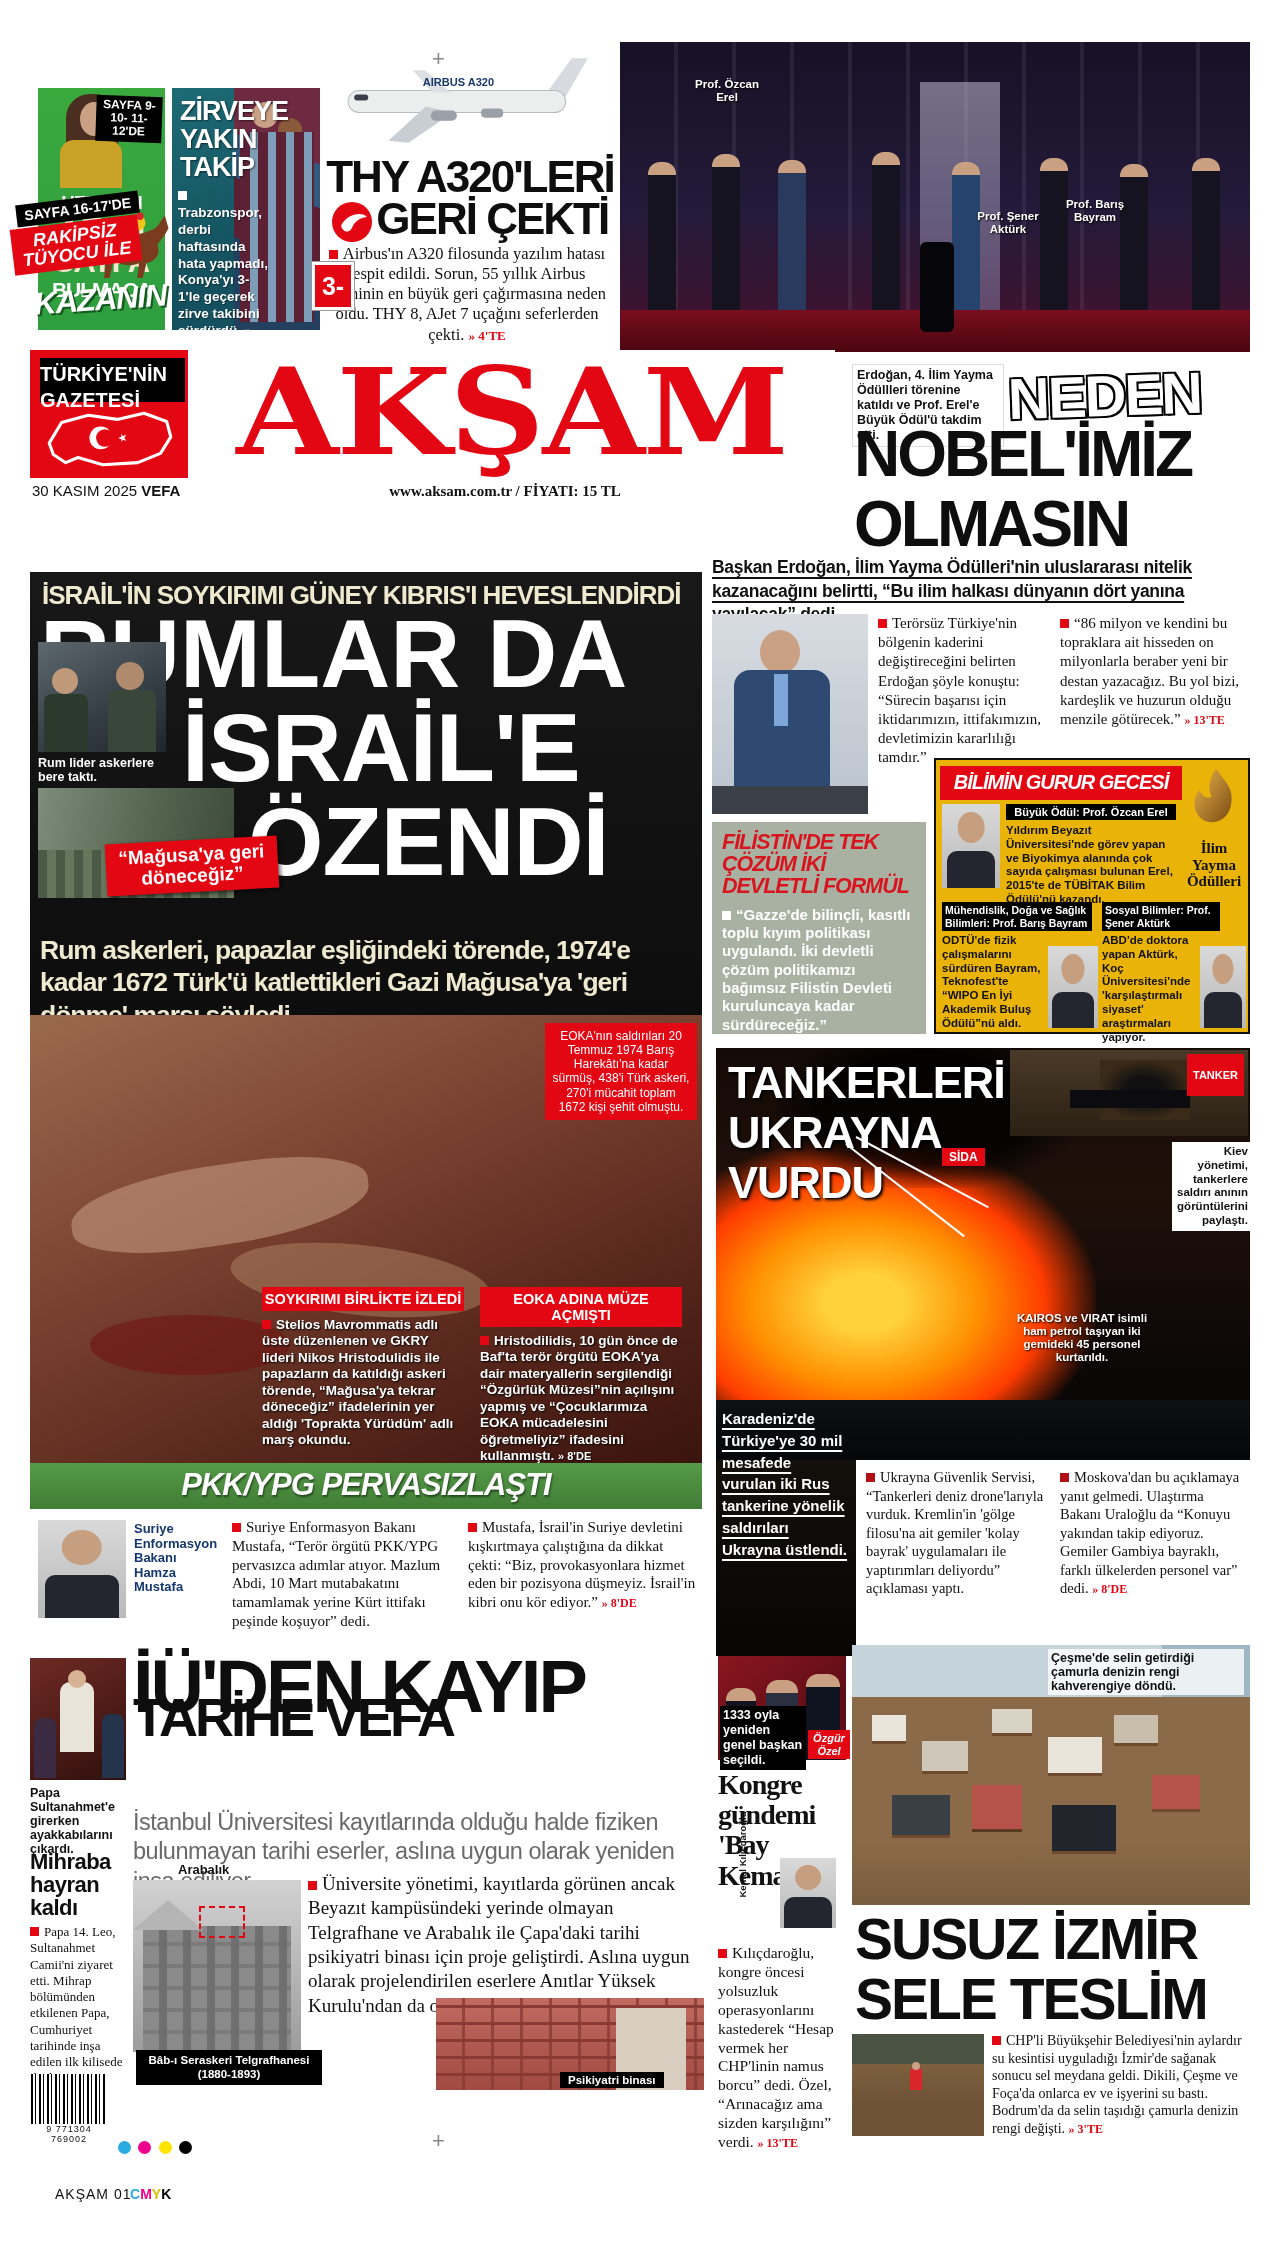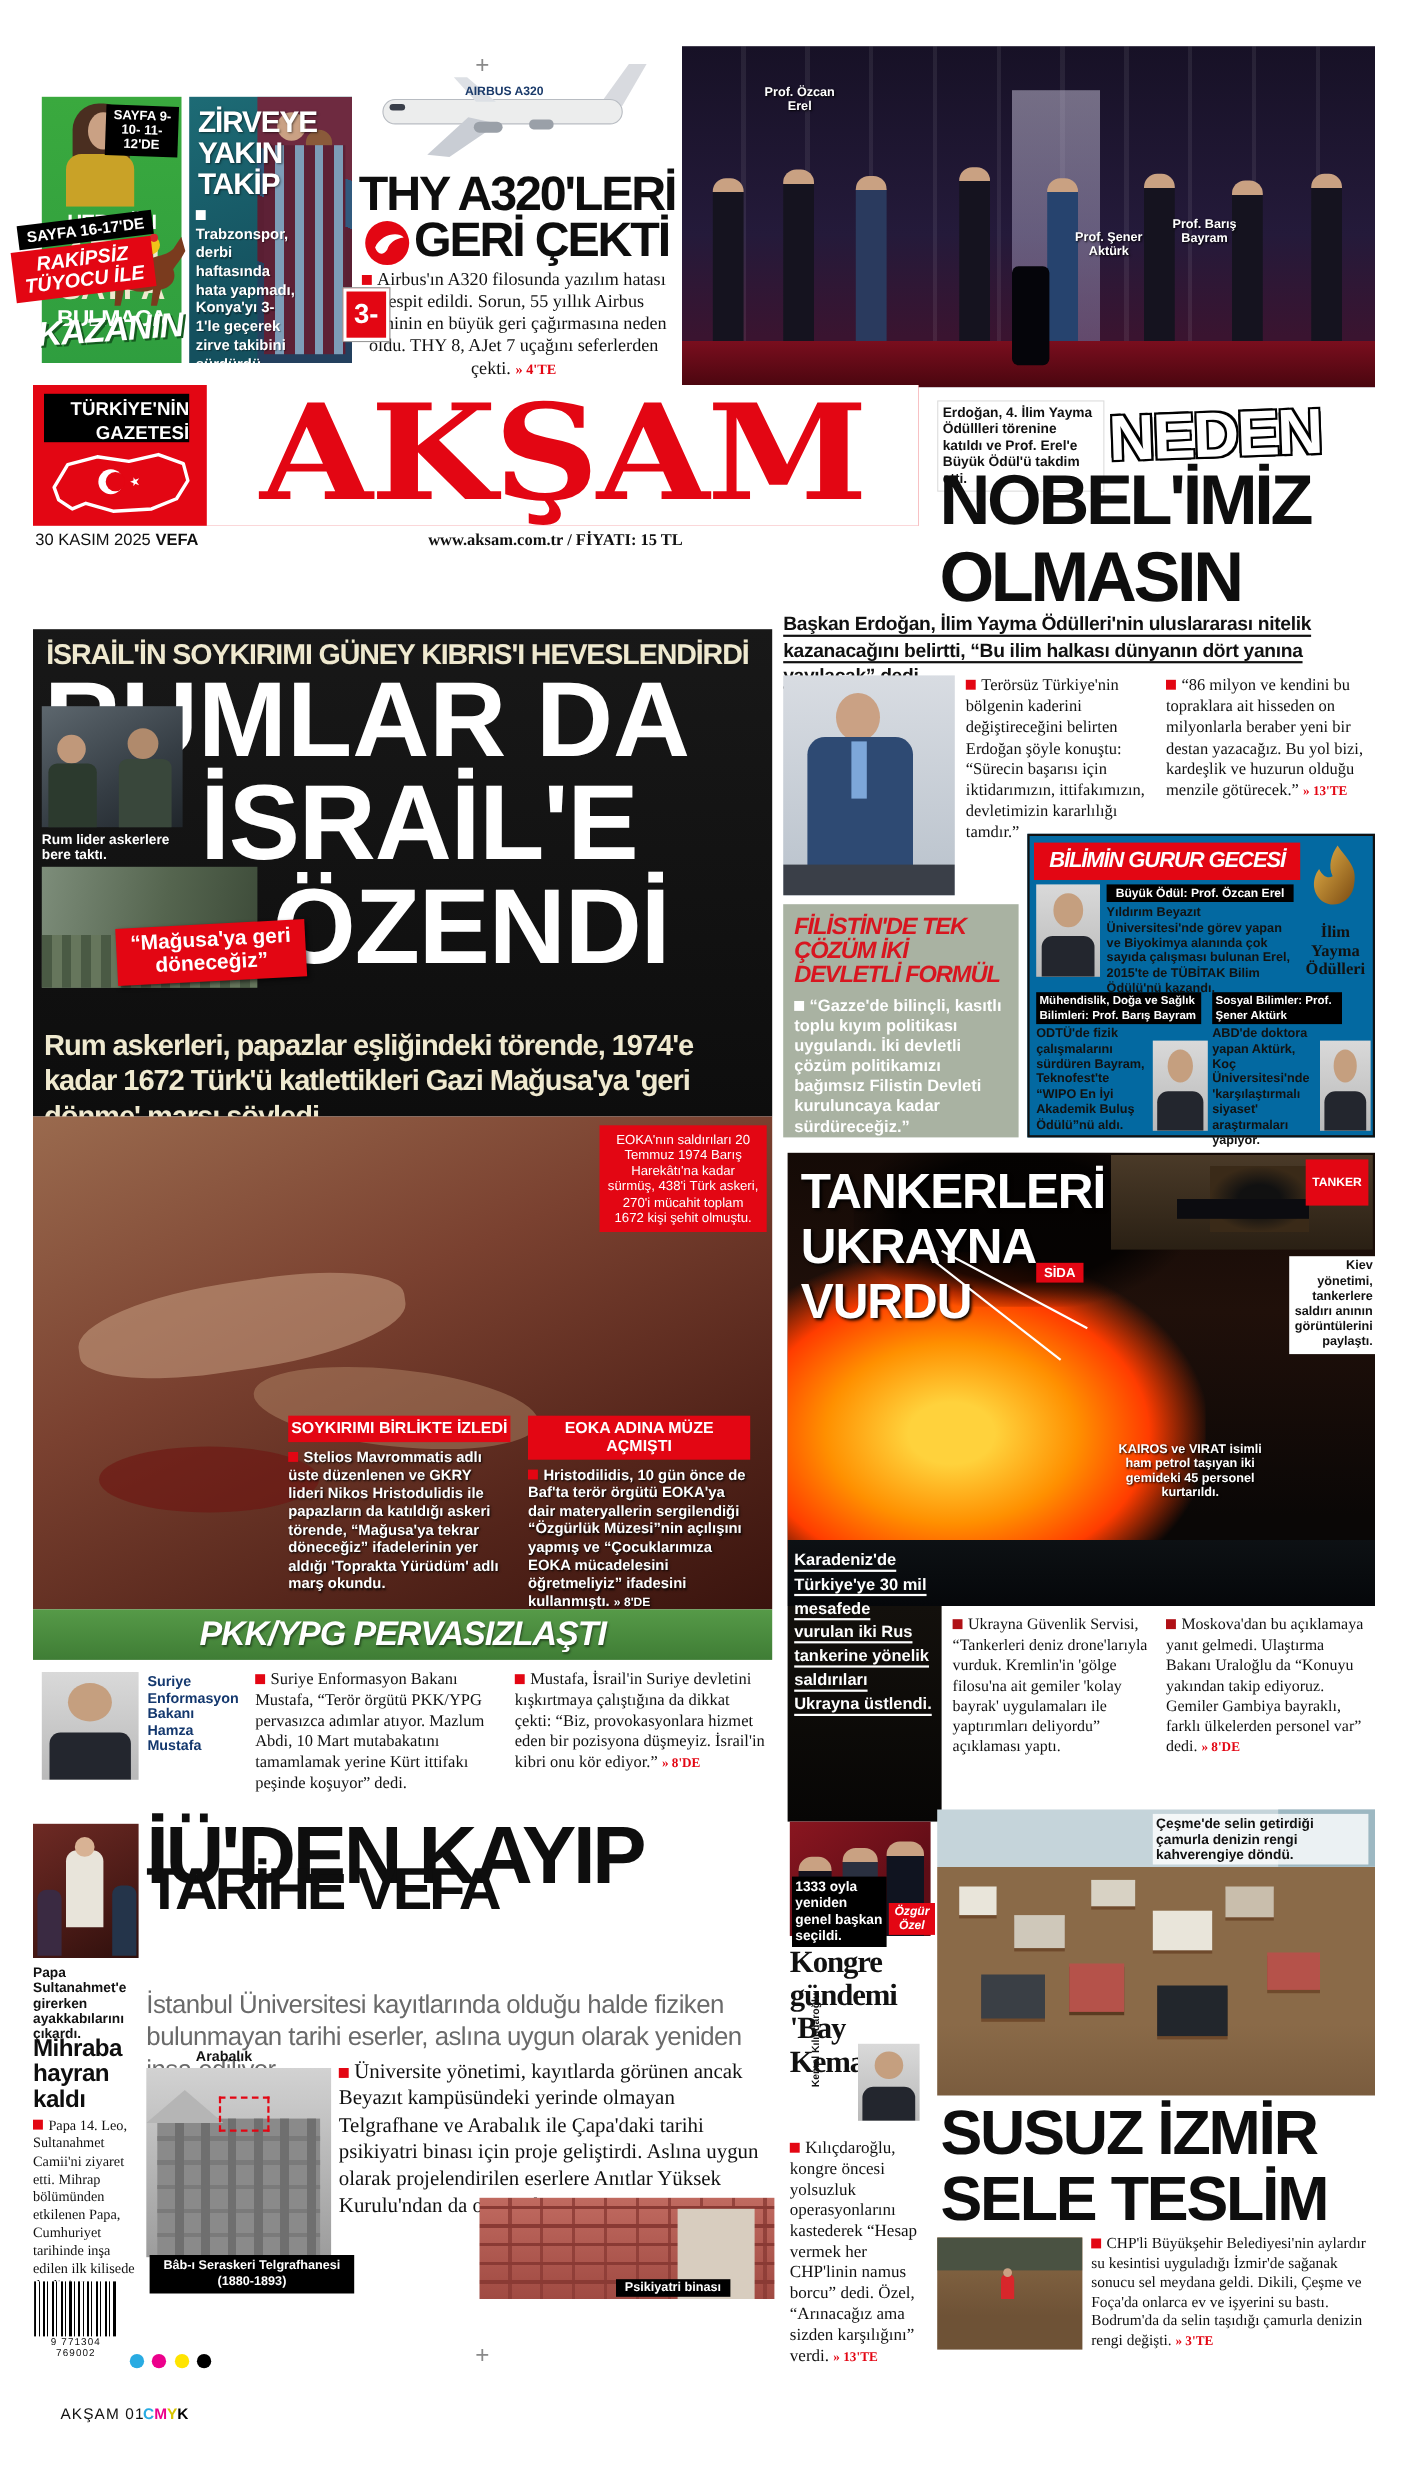--- a/index.html
+++ b/index.html
@@ -107,21 +107,21 @@
   <div class="fig" style="left:500px;height:148px"></div>
   <div class="fig" style="left:572px;height:154px"></div>
   <div class="abs" style="left:0;bottom:0;width:630px;height:42px;background:linear-gradient(#7a0e1e,#4a060f)"></div>
   <div class="abs" style="left:300px;bottom:20px;width:34px;height:90px;background:#05050a;border-radius:6px"></div>
   <div class="abs white caption-bold" style="left:72px;top:36px;width:70px;font-size:11.5px;text-align:center;text-shadow:1px 1px 2px #000">Prof. Özcan Erel</div>
   <div class="abs white caption-bold" style="left:355px;top:168px;width:66px;font-size:11.5px;text-align:center;text-shadow:1px 1px 2px #000">Prof. Şener Aktürk</div>
   <div class="abs white caption-bold" style="left:442px;top:156px;width:66px;font-size:11.5px;text-align:center;text-shadow:1px 1px 2px #000">Prof. Barış Bayram</div>
 </div>
 
 <div class="abs" style="left:30px;top:350px;width:805px;height:128px;background:#e30613">
-  <div class="abs blackbox" style="left:10px;top:8px;width:132px;height:44px;text-align:right;font-size:17px;line-height:1.3;padding-top:3px">
+  <div class="abs blackbox" style="left:10px;top:8px;width:145px;height:44px;text-align:left;font-size:20px;line-height:1.3;padding-top:3px">
     <span>TÜRKİYE'NİN</span><br><span>GAZETESİ</span>
   </div>
   <div class="abs" style="left:12px;top:56px;width:136px;height:68px">
     <svg viewBox="0 0 130 66" width="136" height="68">
       <path d="M6 36 L18 16 L44 9 L72 13 L98 7 L120 15 L124 30 L114 46 L92 55 L58 57 L34 50 L22 55 L10 47 Z" fill="none" stroke="#fff" stroke-width="3" stroke-linejoin="round"></path>
       <circle cx="56" cy="31" r="11" fill="#fff"></circle>
       <circle cx="60" cy="31" r="8.5" fill="#e30613"></circle>
       <path d="M73 31 L81 34 L76 27 L76 35 L81 28 Z" fill="#fff"></path>
     </svg>
   </div>
@@ -212,21 +212,21 @@
   <div style="color:#d8151f;font-weight:800;font-style:italic;font-size:21.5px;line-height:1.02;letter-spacing:-1px">
     <div>FİLİSTİN'DE TEK</div>
       <div>ÇÖZÜM İKİ</div>
       <div>DEVLETLİ FORMÜL</div>
   </div>
   <div style="color:#fff;font-weight:700;font-size:15px;line-height:1.22;margin-top:8px">
     <span class="bullet wh"></span><span>“Gazze'de bilinçli, kasıtlı toplu kıyım politikası uygulandı. İki devletli çözüm politikamızı bağımsız Filistin Devleti kuruluncaya kadar sürdüreceğiz.”</span>
   </div>
 </div>
 
-<div class="abs" style="left:934px;top:758px;width:316px;height:276px;background:#0369a1;border:2px solid #111">
+<div class="abs" style="left:934px;top:758px;width:316px;height:276px;background:#eab308;border:2px solid #111">
   <div class="abs" style="left:4px;top:6px;width:242px;height:34px;background:#e30613;color:#fff;font-weight:800;font-style:italic;font-size:20px;text-align:center;line-height:33px;letter-spacing:-1px">BİLİMİN GURUR GECESİ</div>
   <div class="abs" style="left:252px;top:2px;width:56px;height:76px">
     <svg viewBox="0 0 50 60" width="56" height="76">
       <defs>
           <linearGradient id="g1" x1="0" y1="0" x2="1" y2="1">
             <stop offset="0" stop-color="#e8b54a"></stop>
             <stop offset="1" stop-color="#7a4a12"></stop>
           </linearGradient>
         </defs>
       <path d="M25 2 C33 14 42 19 38 36 C35 48 23 53 14 48 C5 43 3 30 10 21 C13 27 17 29 21 27 C17 19 20 9 25 2 Z" fill="url(#g1)"></path>

